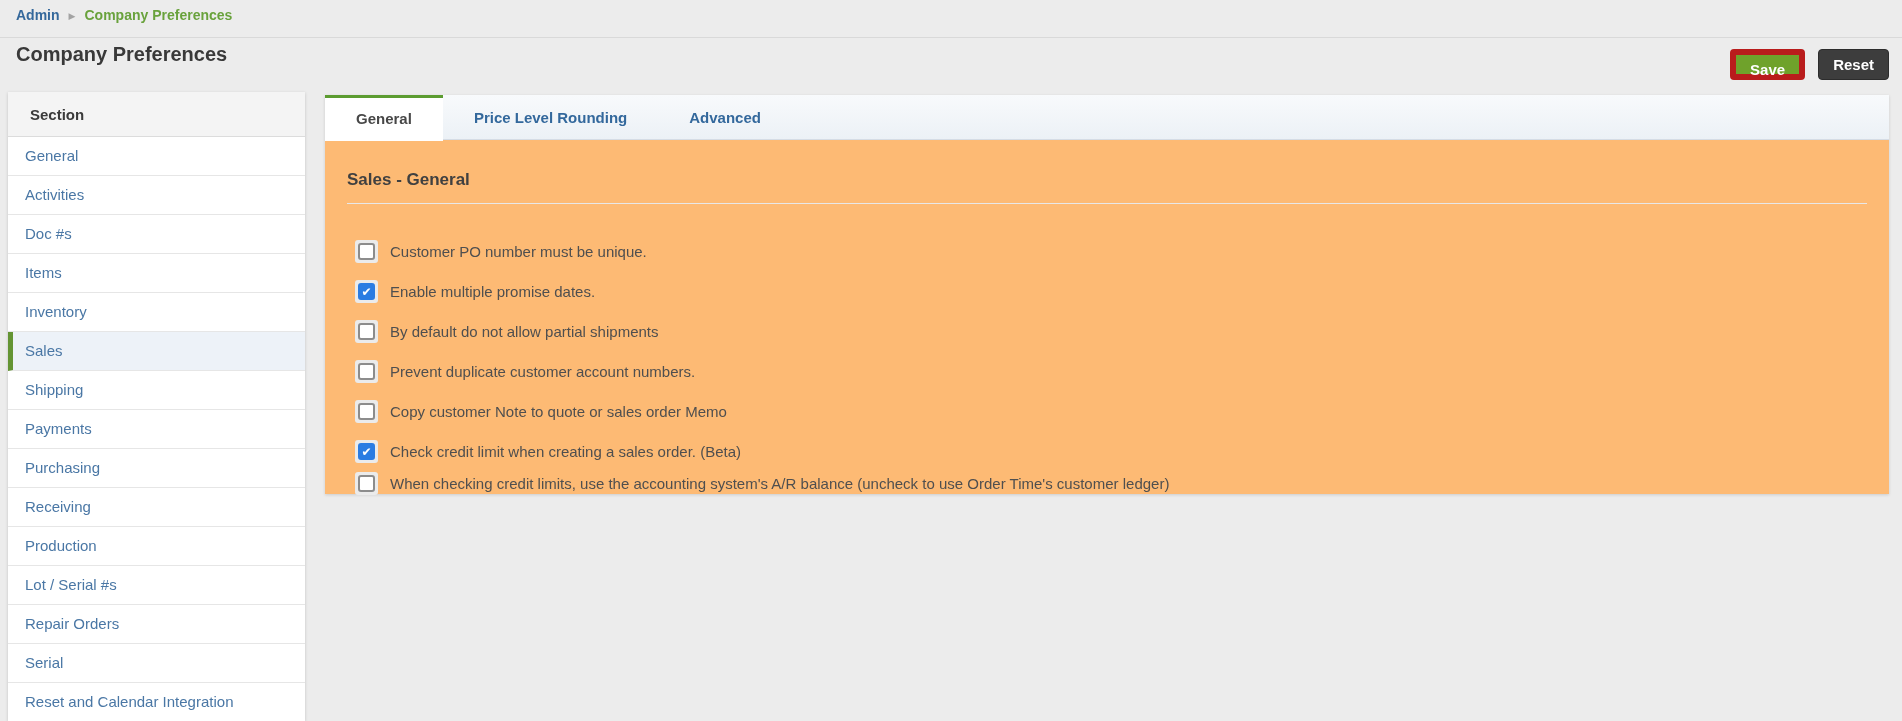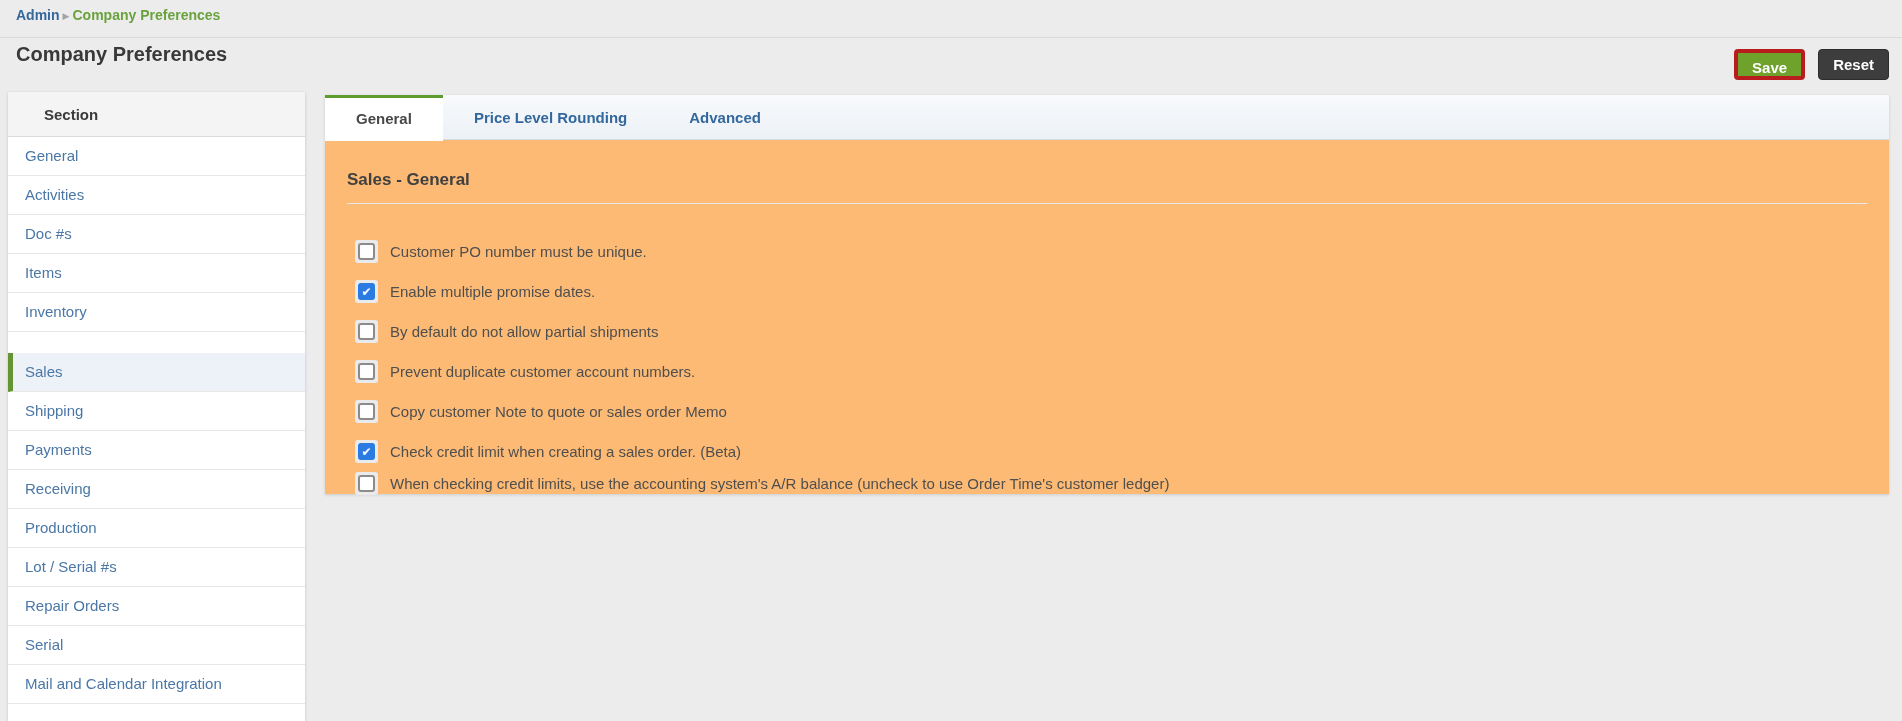--- a/index.html
+++ b/index.html
@@ -7,63 +7,62 @@
   body {
     background:#ececec;
     font-family:"Liberation Sans","DejaVu Sans",sans-serif;
     position:relative;
     color:#4a4a4a;
   }
 
   
   .breadcrumb {
     position:absolute; left:16px; top:7px;
-    font-size:14px; font-weight:700; display:flex; align-items:center; gap:3px;
+    font-size:14px; font-weight:700; display:flex; align-items:center; gap:9px;
   }
   .crumb-admin { color:#35689b; text-decoration:none; cursor:pointer; }
   .crumb-sep   { color:#a3a3a3; font-size:9px; position:relative; top:1px; }
   .crumb-current { color:#69a23c; }
   .head-divider {
     position:absolute; left:0; top:37px; width:1902px; height:0;
     border-top:1px solid #d9d9d9;
   }
   .page-title {
     position:absolute; left:16px; top:43px;
     font-size:20px; font-weight:700; color:#393939;
   }
   .toolbar { position:absolute; top:49px; right:13px; display:flex; gap:13px; }
   .btn {
     height:31px; padding:0 14px; border-radius:4px;
     font-family:inherit; font-size:15px; font-weight:700; color:#fff;
     cursor:pointer; line-height:29px;
   }
-  .btn-save  { background:#6fa22b; border:4px solid #b91c1c; }
+  .btn-save  { background:#6fa22b; border:6px solid #b91c1c; }
   .btn-reset { background:#3d3d3d; border:1px solid #2c2c2c; }
 
   
   .sidebar {
     position:absolute; left:8px; top:92px; width:297px; height:629px;
     background:#fff; overflow:hidden;
     box-shadow:0 1px 3px rgba(0,0,0,.18);
   }
   .sidebar-header {
-    height:45px; line-height:45px; padding-left:36px;
+    height:45px; line-height:45px; padding-left:22px;
     background:#f4f4f4; border-bottom:1px solid #dcdcdc;
     font-size:15px; font-weight:700; color:#3a3a3a;
   }
   .side-item {
     height:39px; line-height:38px; padding-left:17px;
     border-bottom:1px solid #e6e6e6;
     color:#4a77a5; font-size:15px; cursor:pointer;
   }
   .side-item.selected {
     background:#edf2f8;
     border-left:5px solid #649433;
     padding-left:12px;
-    margin-top:21px;
   }
 
   
   .content {
     position:absolute; left:325px; top:95px; width:1564px;
     box-shadow:0 1px 3px rgba(0,0,0,.14);
   }
   .tabbar {
     position:relative; height:45px; display:flex;
     background:linear-gradient(#f8fafc,#ecf1f6);
@@ -122,26 +121,27 @@
 <div class="sidebar">
   <div class="sidebar-header">Section</div>
   <div class="side-item">General</div>
   <div class="side-item">Activities</div>
   <div class="side-item">Doc #s</div>
   <div class="side-item">Items</div>
   <div class="side-item">Inventory</div>
   <div class="side-item selected">Sales</div>
   <div class="side-item">Shipping</div>
   <div class="side-item">Payments</div>
+  <div class="side-item">Purchasing</div>
   <div class="side-item">Receiving</div>
   <div class="side-item">Production</div>
   <div class="side-item">Lot / Serial #s</div>
   <div class="side-item">Repair Orders</div>
   <div class="side-item">Serial</div>
-  <div class="side-item">Mail and Calendar Integration</div>
+  <div class="side-item">Reset and Calendar Integration</div>
 </div>
 
 <div class="content">
   <div class="tabbar">
     <div class="tab active">General</div>
     <div class="tab">Price Level Rounding</div>
     <div class="tab">Advanced</div>
   </div>
 
   <div class="panel">

